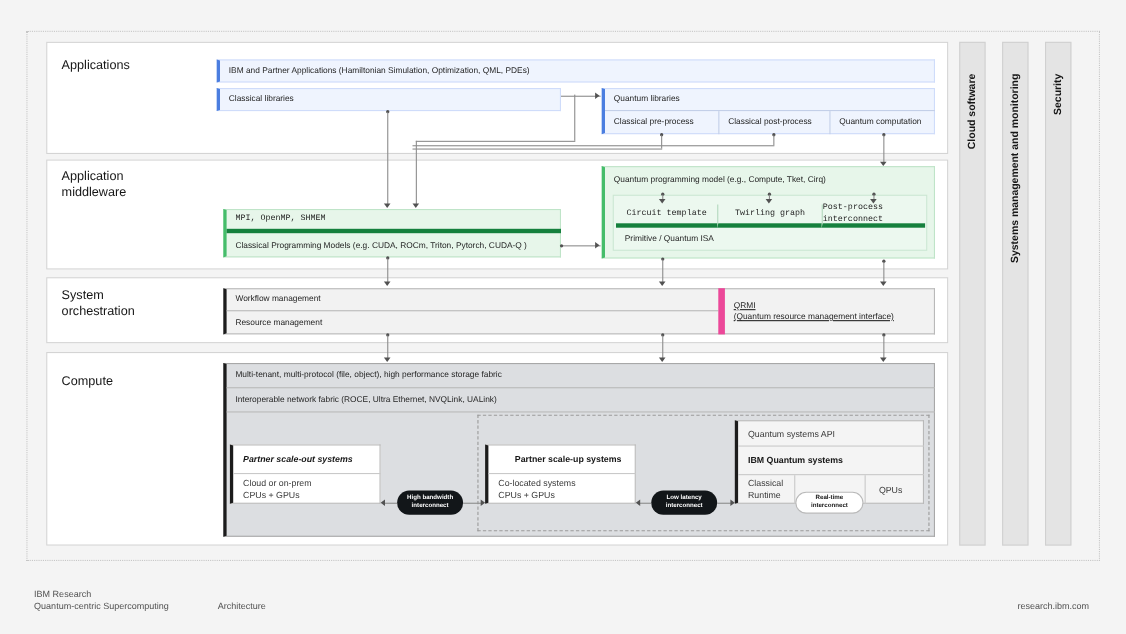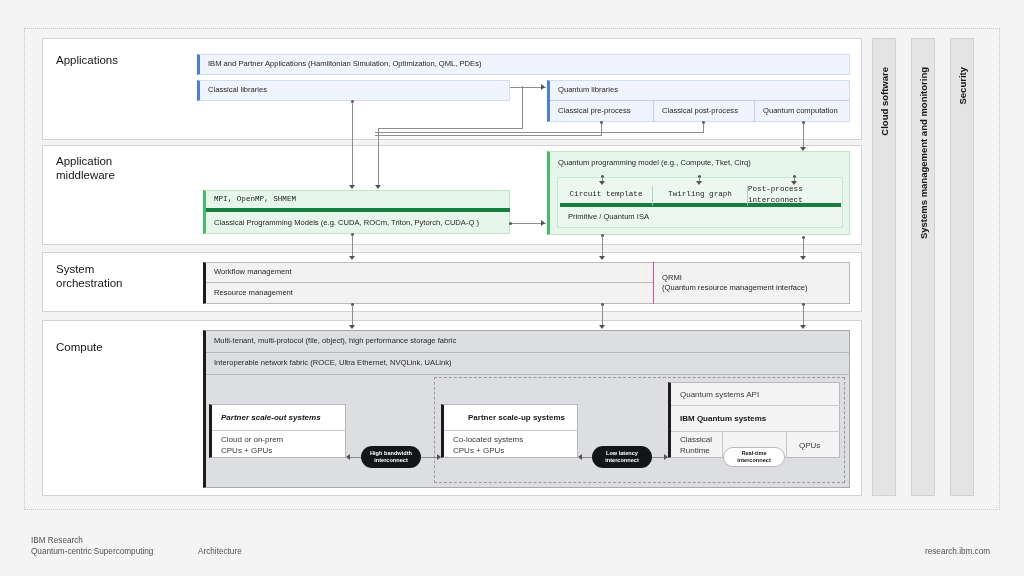--- a/index.html
+++ b/index.html
@@ -71,21 +71,21 @@
     color:#262626;
     padding-left:8px;
     white-space:pre-line;
   }
   .cell.center{justify-content:center;padding-left:0;}
   .hairline-b{border-bottom:1px solid #c3cfe8;}
   .hairline-bg{border-bottom:4px solid #15803d;font-family:Liberation Mono, monospace;}
   .hairline-bk{border-bottom:1px solid #b9b9b9;}
   .vline{border-left:1px solid #c3cfe8;}
   .vline-g{border-left:1px solid #b3d7bd;}
-  .vline-k{border-left:1px solid #ec4899;}
+  .vline-k{border-left:6px solid #ec4899;text-decoration:underline;}
 
   
   .inner-frame{
     position:absolute;
     box-sizing:border-box;
     background:#ecf8ef;
     border:1px solid #cbe7d2;
   }
 
   

